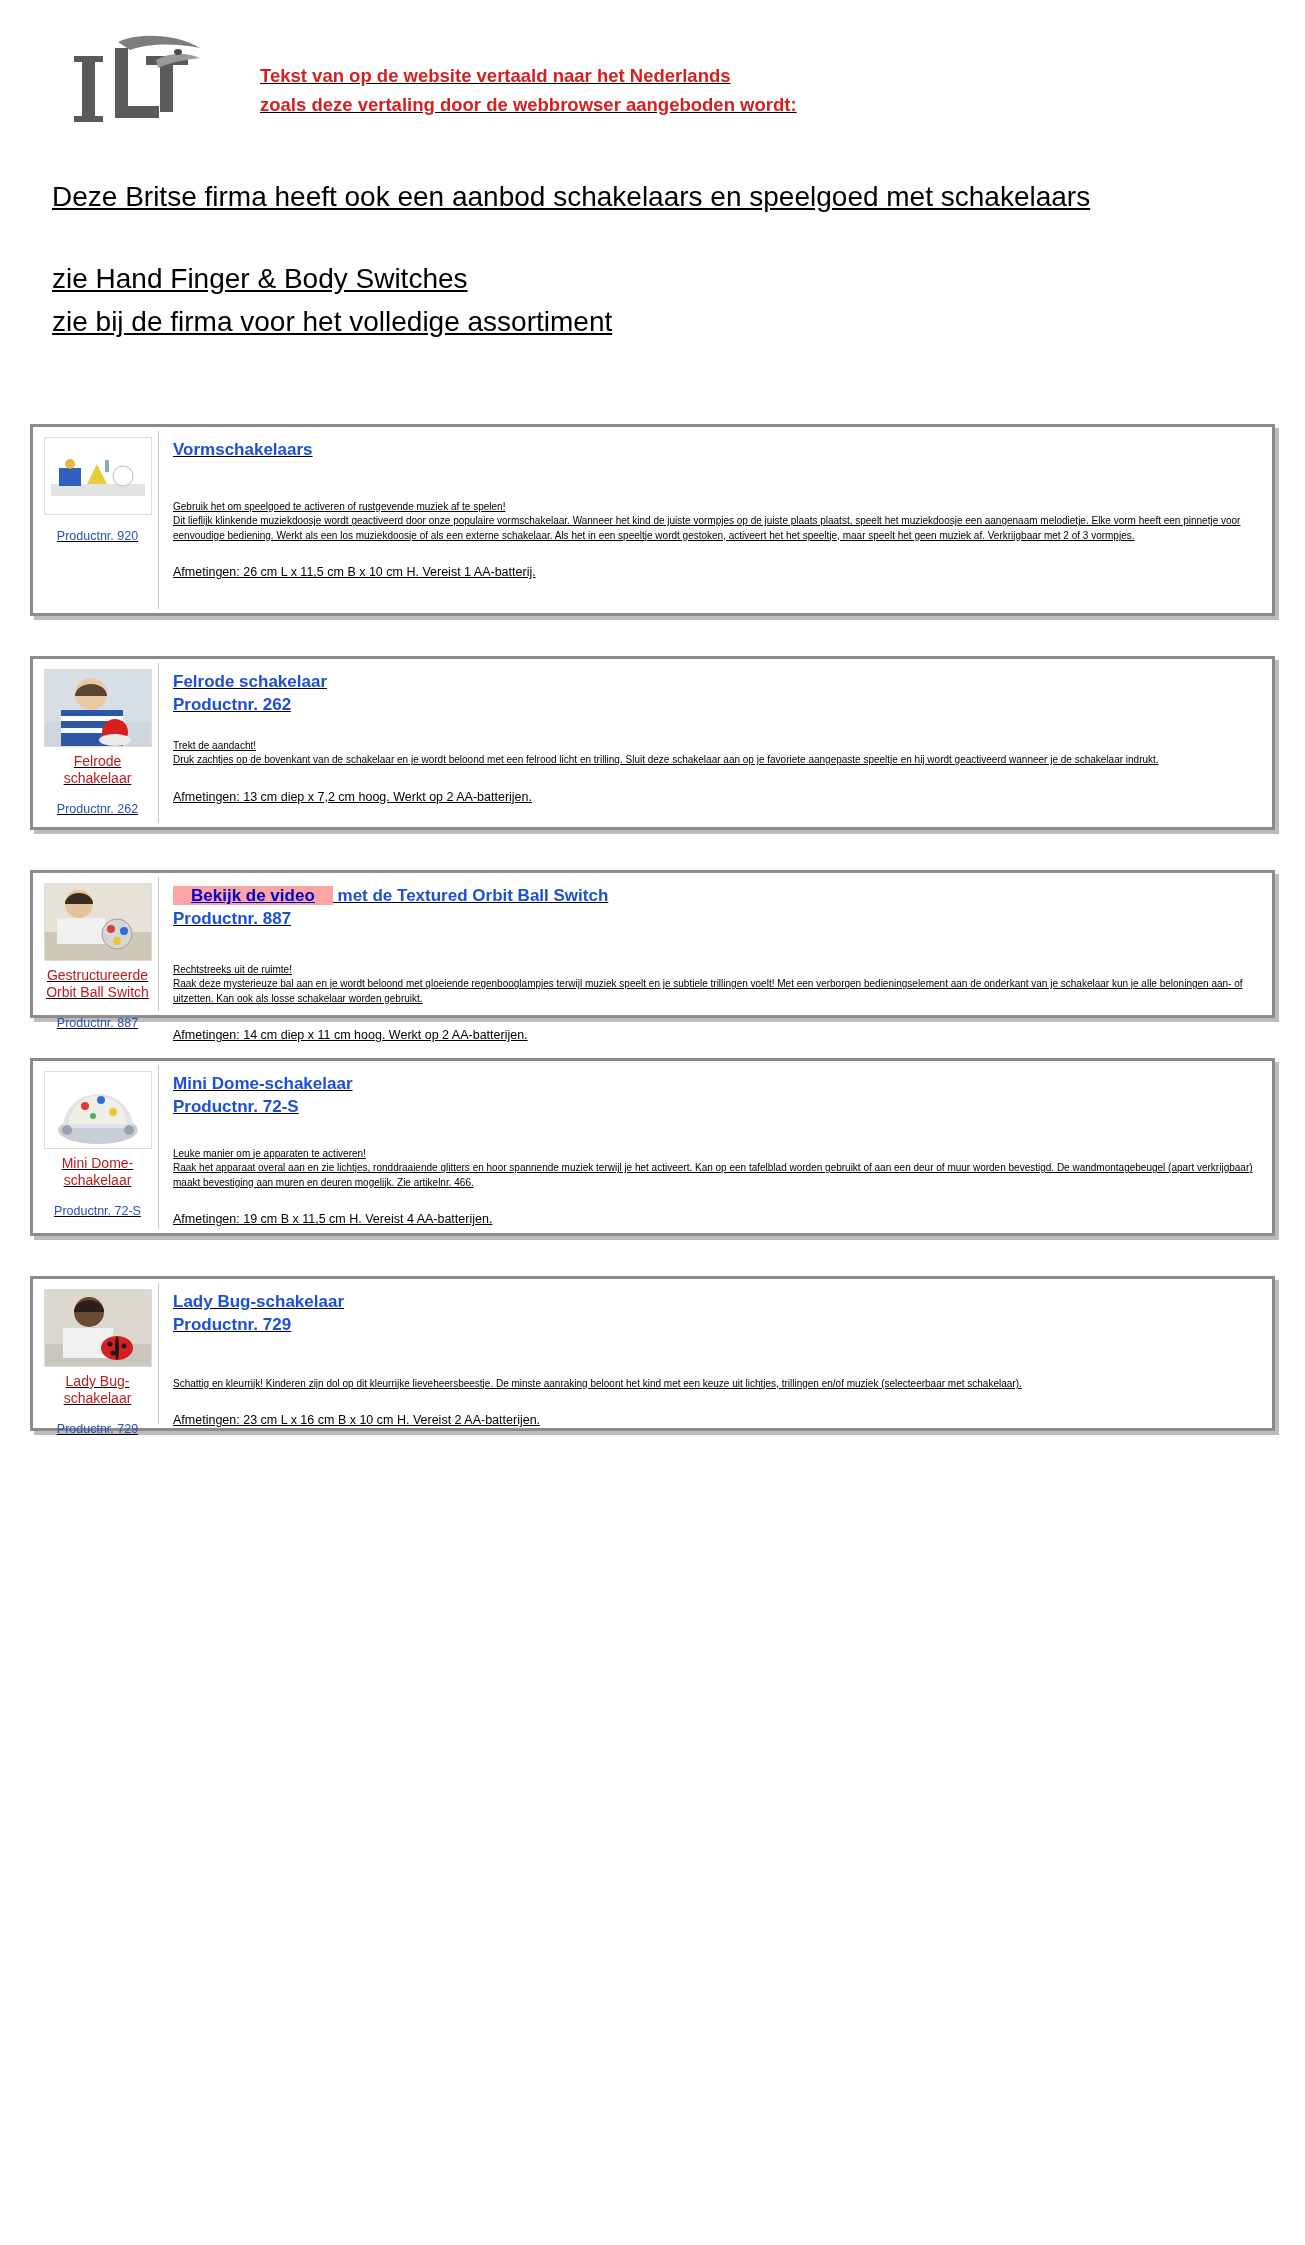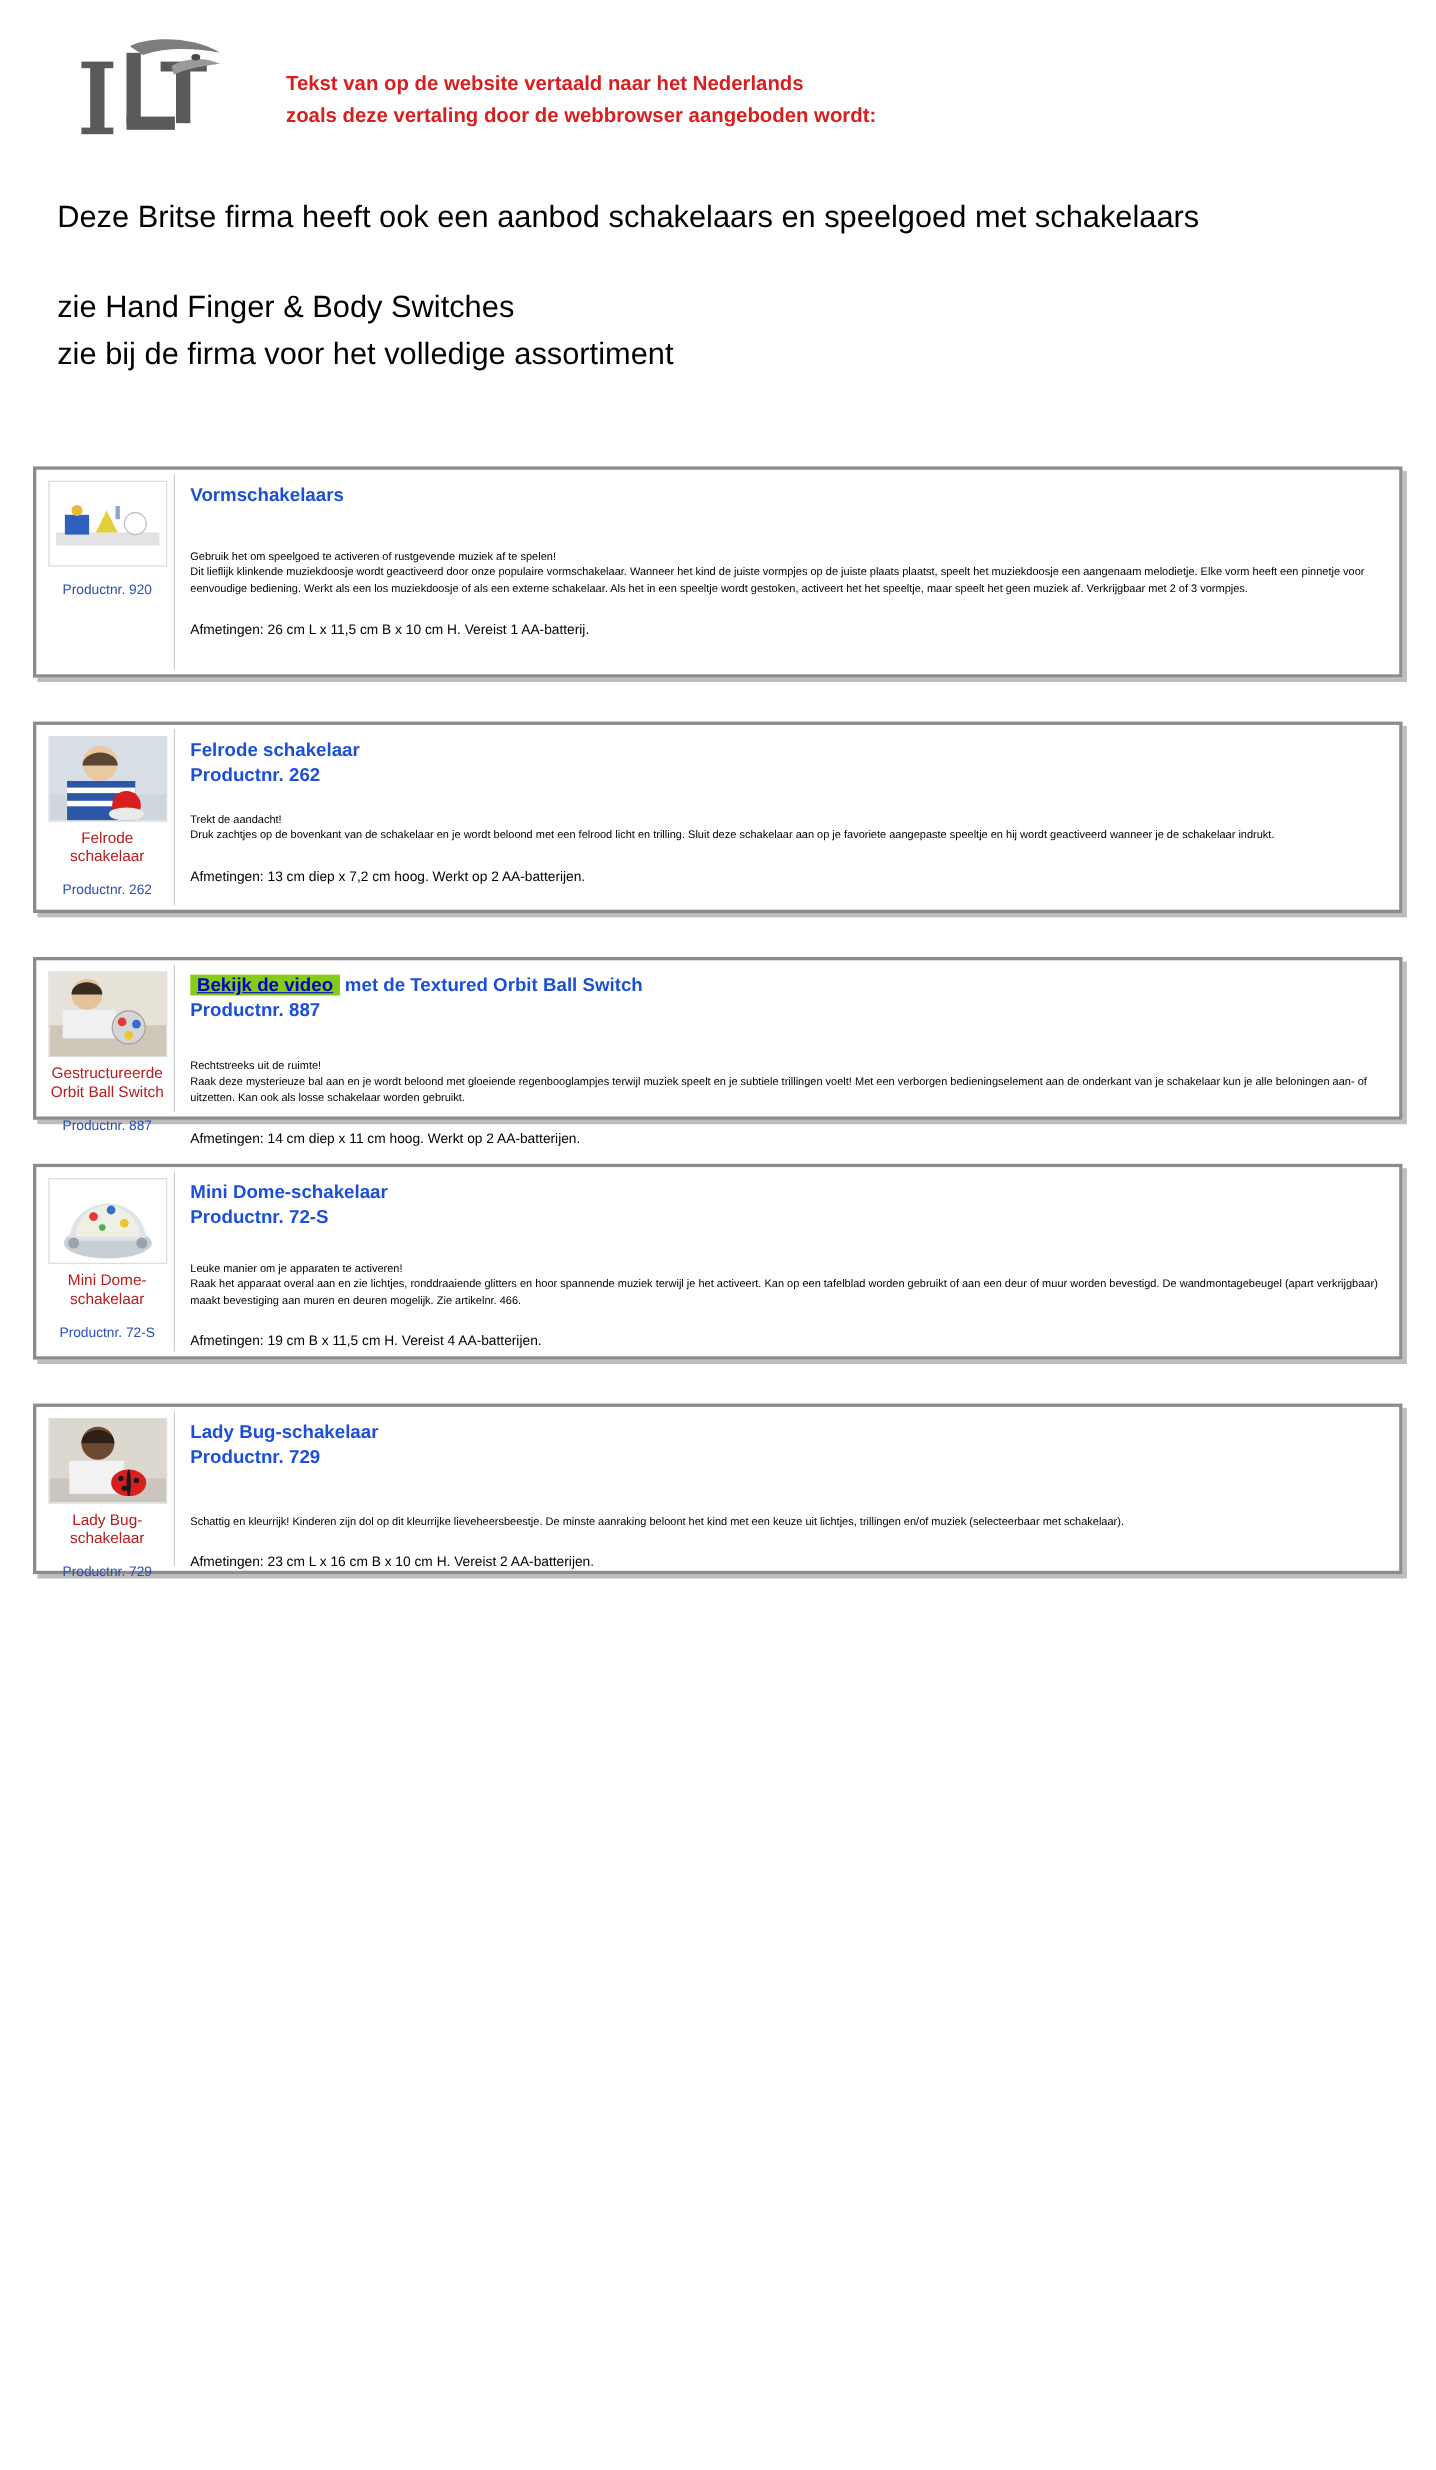--- a/index.html
+++ b/index.html
@@ -10,20 +10,21 @@
   body {
     width: 1305px;
     min-height: 2245px;
     font-family: "Liberation Sans", sans-serif;
     color: #000000;
     position: relative;
   }
   .page {
     width: 1305px;
     position: relative;
+    text-decoration: underline;
   }
 
   
   .header {
     display: flex;
     align-items: flex-start;
     padding: 30px 0 0 60px;
   }
   .logo {
     width: 160px;
@@ -117,26 +118,26 @@
     font-weight: bold;
     line-height: 1.35;
   }
   .title-row2 {
     color: #1b4fd8;
     font-size: 17px;
     font-weight: bold;
     line-height: 1.35;
   }
   .video-link {
-    background: #84cc16;
+    background: #fca5a5;
     color: #0000cc;
     text-decoration: underline;
     font-weight: bold;
     font-size: 17px;
-    padding: 0 6px;
+    padding: 0 18px;
   }
   .desc {
     margin-top: 22px;
     font-size: 10px;
     line-height: 1.45;
     color: #000;
   }
   .desc p { margin: 0; }
   .dims {
     margin-top: 20px;

